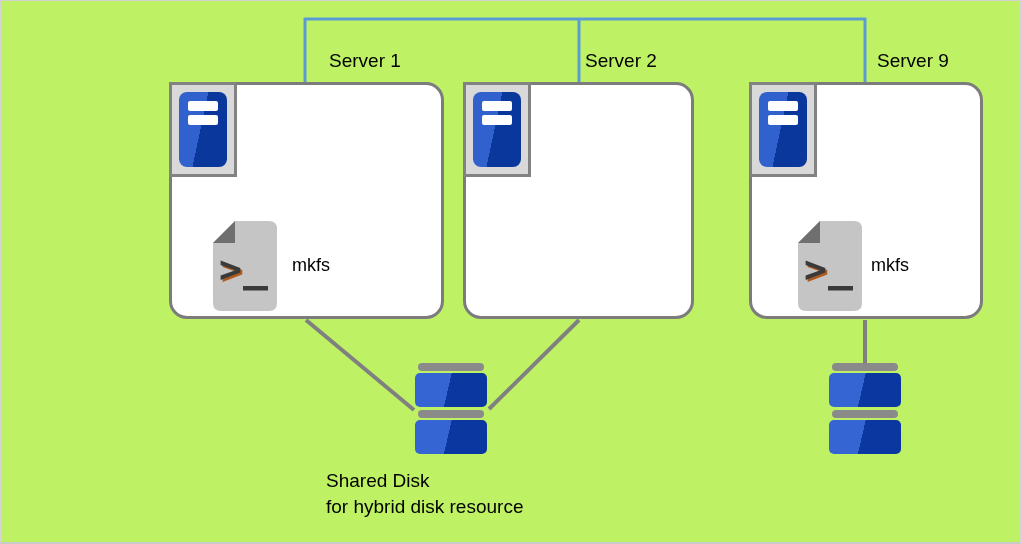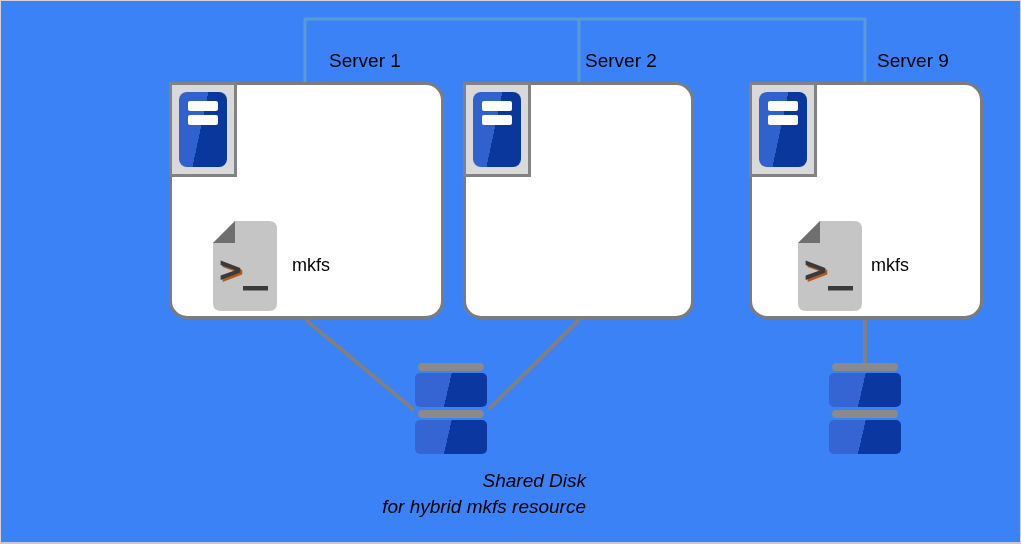--- a/index.html
+++ b/index.html
@@ -1,17 +1,17 @@
 <!DOCTYPE html>
 <html><head>
 <meta charset="utf-8">
 <style>
   html,body{margin:0;padding:0;background:#fff;font-family:"Liberation Sans",sans-serif;}
   .canvas{
-    position:relative;width:1019px;height:541px;background:#3b82f6;
+    position:relative;width:1019px;height:541px;background:#bef264;
     border:1px solid #d4d4d4;border-bottom:2px solid #c9c9c9;overflow:hidden;
   }
   .connector-svg{position:absolute;left:0;top:0;width:1021px;height:544px;z-index:0;}
 
   .server-box{
     position:absolute;top:81px;height:231px;background:#ffffff;
     border:3px solid #7c7c7c;border-radius:18px;z-index:1;
   }
   .server-title{
     position:absolute;top:49px;height:24px;font-size:19px;color:#000;
@@ -39,22 +39,22 @@
   }
 
   
   .disk{position:absolute;width:72px;z-index:1;}
   .disk-cap{width:66px;height:8px;margin:0 auto;background:#8a8a8a;border-radius:4px;}
   .disk-platter{
     width:72px;height:34px;margin:2px 0 3px;border-radius:5px;
     background:linear-gradient(103deg,#3565d3 46%,#0a37a0 46%);
   }
   .caption{
-    position:absolute;top:467px;width:260px;text-align:right;
-    font-size:19px;line-height:26px;color:#000;z-index:1;font-style:italic;
+    position:absolute;top:467px;width:260px;text-align:left;
+    font-size:19px;line-height:26px;color:#000;z-index:1;
   }
 </style>
 </head>
 <body>
 
 <div class="canvas">
 
   <svg class="connector-svg" viewBox="0 0 1021 544" xmlns="http://www.w3.org/2000/svg">
 
     <polyline points="304,81 304,18 864,18 864,81" fill="none" stroke="#5b9bd5" stroke-width="3"></polyline>
@@ -113,21 +113,21 @@
   </div>
 
   <div class="disk" style="left:414px;top:362px;">
     <div class="disk-cap"></div>
     <div class="disk-platter"></div>
     <div class="disk-cap"></div>
     <div class="disk-platter"></div>
   </div>
   <div class="caption" style="left:325px;">
     <span>Shared Disk</span><br>
-    <span>for hybrid mkfs resource</span>
+    <span>for hybrid disk resource</span>
   </div>
 
   <div class="disk" style="left:828px;top:362px;">
     <div class="disk-cap"></div>
     <div class="disk-platter"></div>
     <div class="disk-cap"></div>
     <div class="disk-platter"></div>
   </div>
 
 </div>

